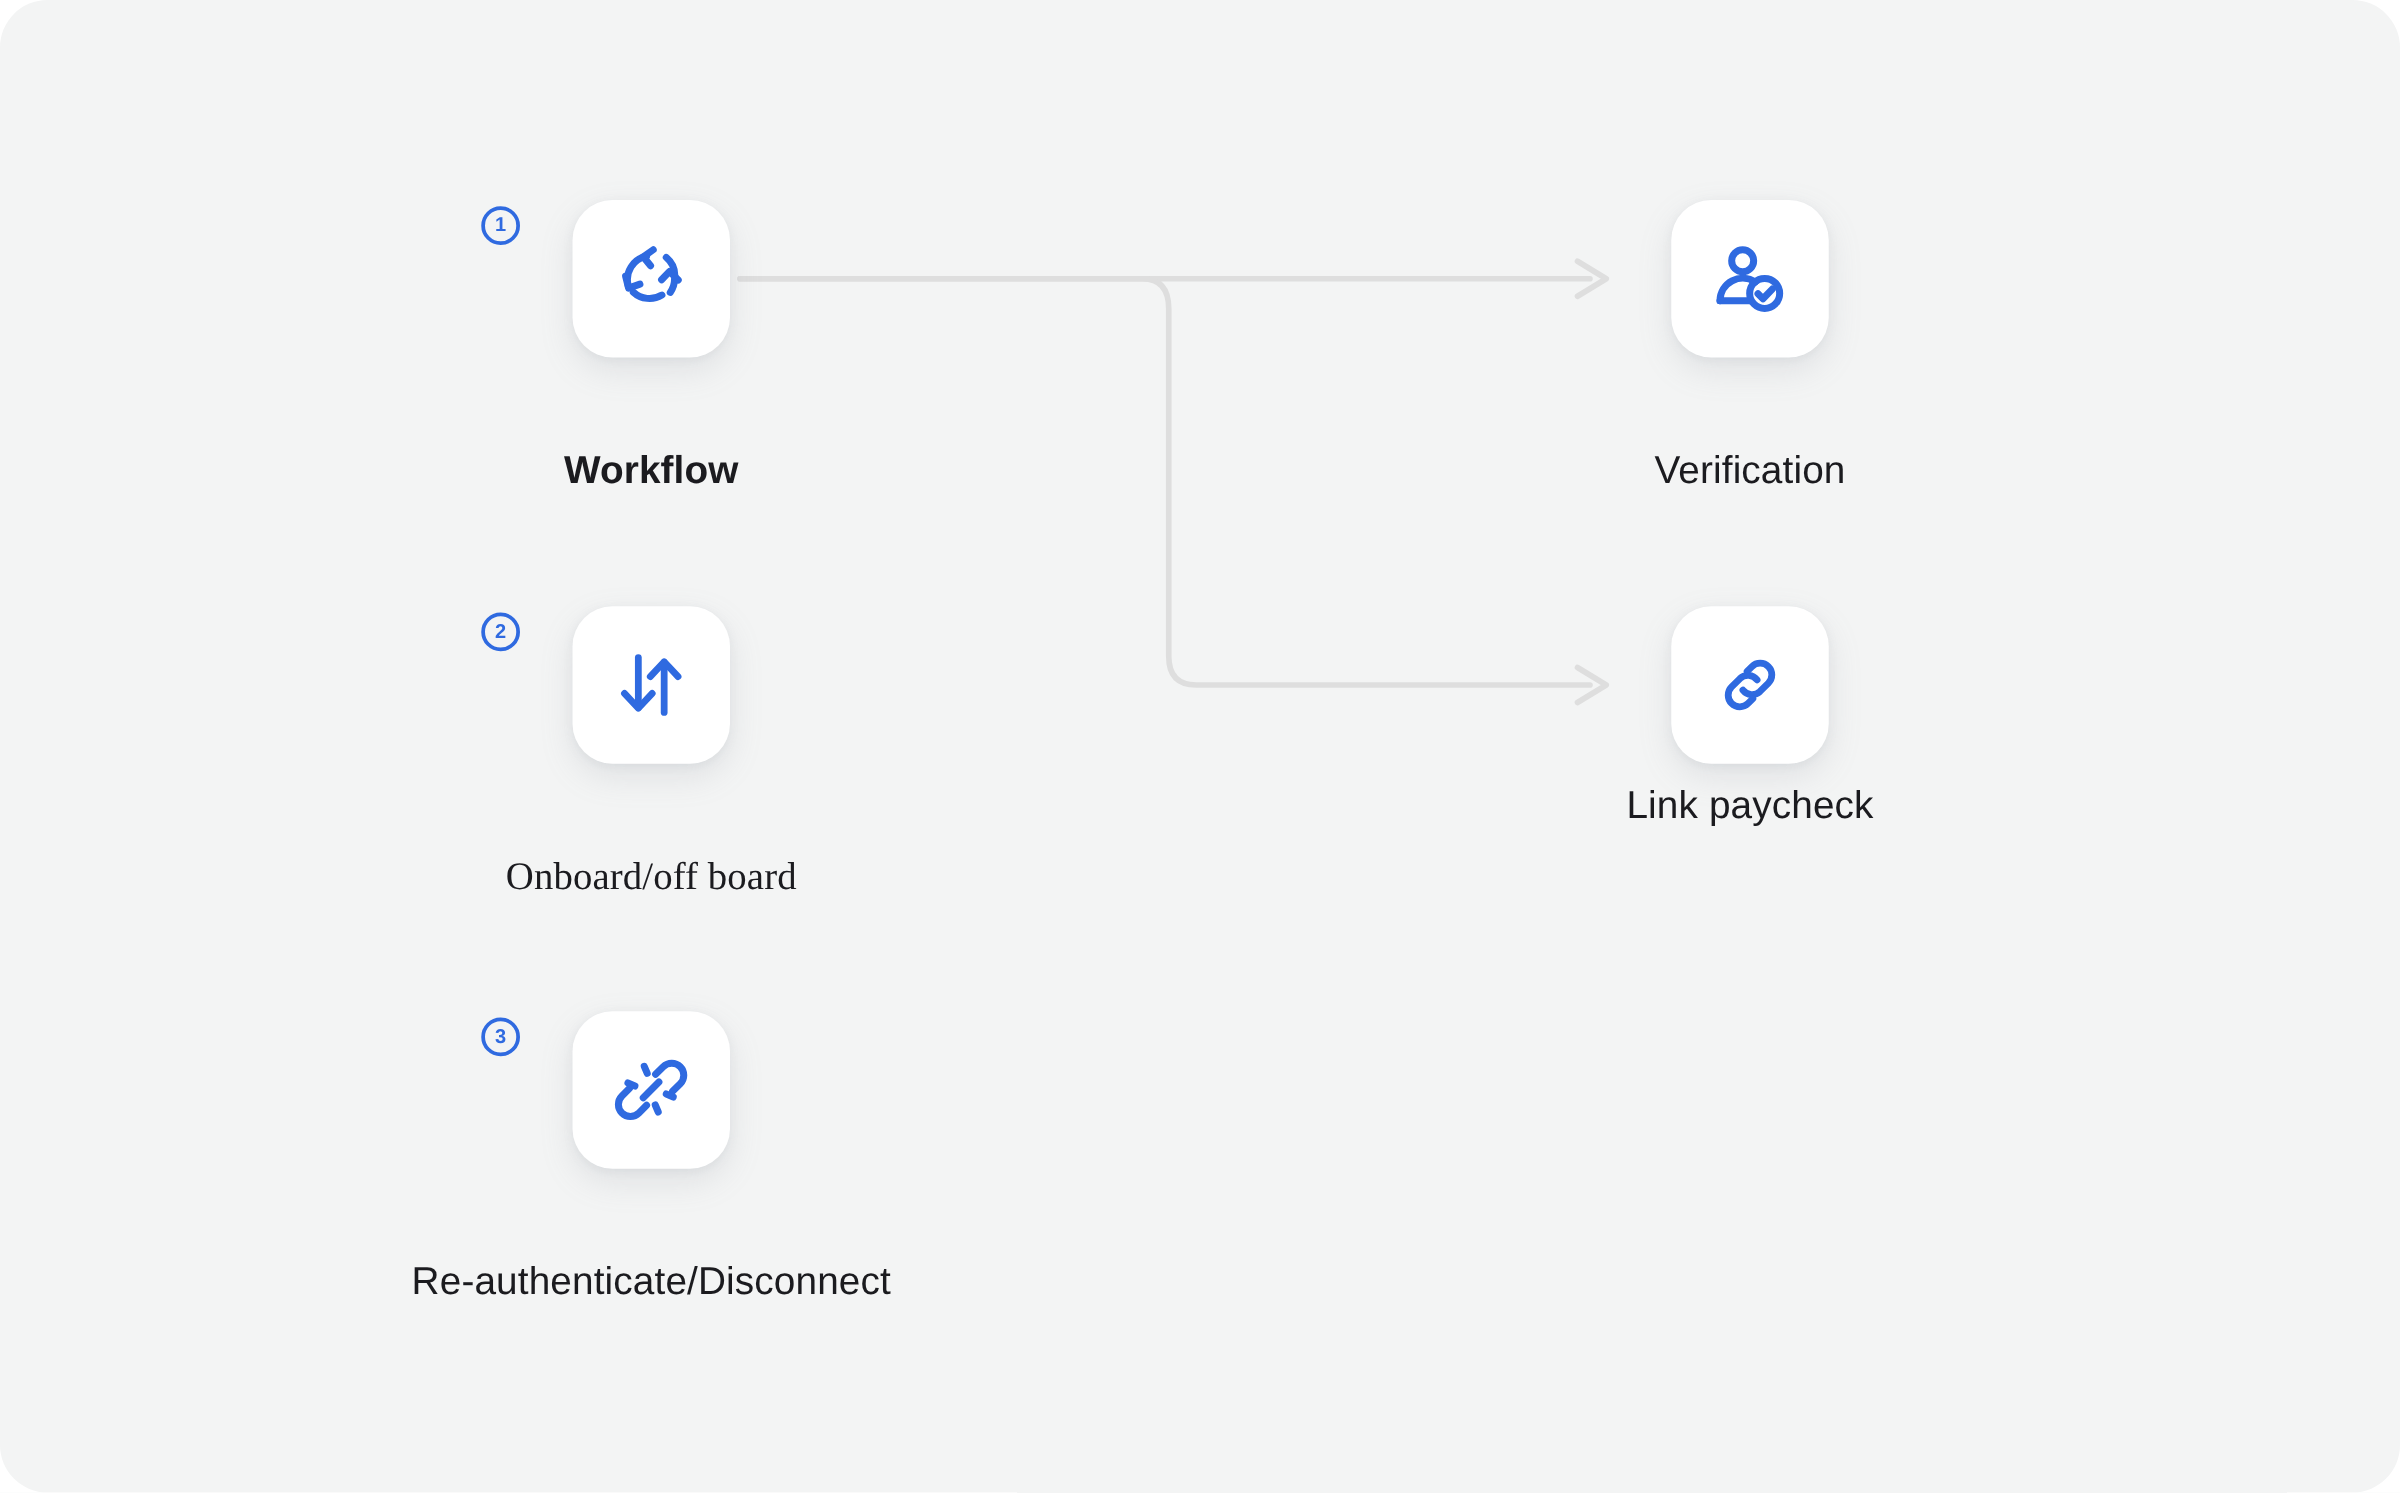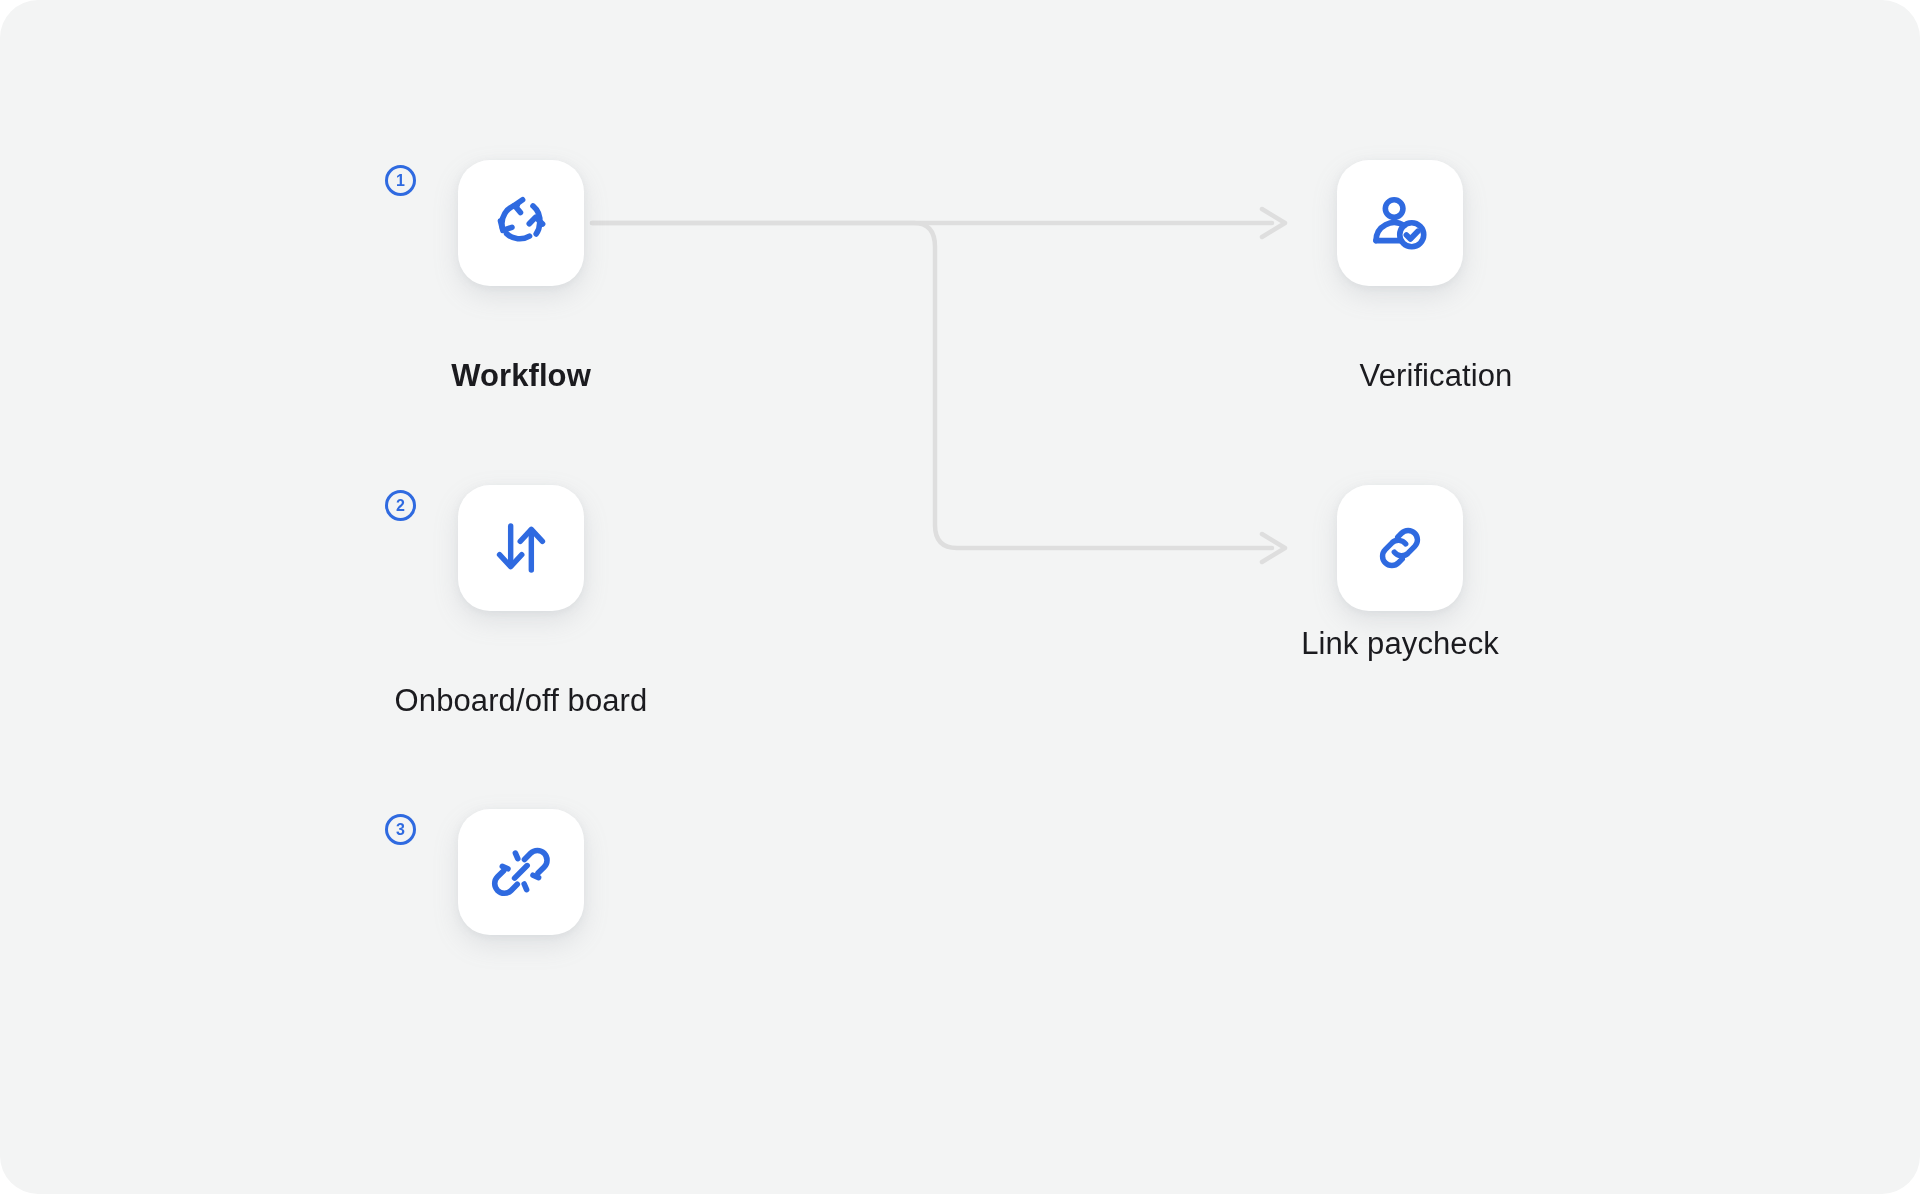--- a/index.html
+++ b/index.html
@@ -121,53 +121,54 @@
         <svg width="62" height="62" viewBox="0 0 24 24" fill="none" stroke="#2f6ae0" stroke-width="2.1" stroke-linecap="round" stroke-linejoin="round">
           <path d="M8 3.5 V 19"></path>
           <path d="M3.7 14.6 8 19.2 12.3 14.6"></path>
           <path d="M16 20.5 V 5"></path>
           <path d="M11.7 9.4 16 4.8 20.3 9.4"></path>
         </svg>
       </span>
     </div>
     <div class="badge" style="left: -136px; top: -58px; border-color: rgb(47, 106, 224); color: rgb(47, 106, 224);">2</div>
   </div>
-  <div class="caption" style="left: 521px; top: 683px; color: rgb(27, 27, 31);">Onboard/off board</div>
+  <div class="caption" style="left: 521px; top: 683px; color: rgb(27, 27, 31); font-family: Liberation Serif, serif;">Onboard/off board</div>
 
   <div class="node" style="left:521px; top:872px;">
     <div class="tile" style="background: rgb(255, 255, 255);">
       <span>
         <svg width="64" height="64" viewBox="0 0 24 24" fill="none" stroke="#2f6ae0" stroke-width="2.1" stroke-linecap="round" stroke-linejoin="round">
           <path d="M13.3 7.3 15.6 5a3.6 3.6 0 0 1 5.1 5.1l-2.3 2.3"></path>
           <path d="M10.6 16.6 8.3 18.9A3.6 3.6 0 0 1 3.2 13.8l2.3-2.3"></path>
           <path d="M9.6 14.3 14.3 9.6"></path>
           <path d="M9.9 4.9l.9 2.1"></path>
           <path d="M5 9.9l2.1.9"></path>
           <path d="M18.6 14.1l-2.1-.9"></path>
           <path d="M14.1 18.6l-.9-2.1"></path>
         </svg>
       </span>
     </div>
     <div class="badge" style="left: -136px; top: -58px; border-color: rgb(47, 106, 224); color: rgb(47, 106, 224);">3</div>
   </div>
+  <div class="caption" style="left: 521px; top: 1007px; color: rgb(27, 27, 31);">Re-authenticate/Disconnect</div>
 
   <div class="node" style="left:1400px; top:223px;">
     <div class="tile" style="background: rgb(255, 255, 255);">
       <span>
         <svg width="64" height="64" viewBox="0 0 24 24" fill="none" stroke="#2f6ae0" stroke-width="2.1" stroke-linecap="round" stroke-linejoin="round">
           <circle cx="9.8" cy="6.6" r="3.3"></circle>
           <path d="M3 18.6a6.8 6.8 0 0 1 10.6-5.6"></path>
           <path d="M3 18.6h9"></path>
           <circle cx="16.4" cy="16.4" r="4.5"></circle>
           <path d="M14.4 16.5l1.5 1.5 2.8-2.9"></path>
         </svg>
       </span>
     </div>
   </div>
-  <div class="caption" style="left: 1400px; top: 358px; color: rgb(27, 27, 31); margin-left: 36px;">Verification</div>
+  <div class="caption" style="left: 1400px; top: 358px; color: rgb(27, 27, 31);">Verification</div>
 
   <div class="node" style="left:1400px; top:548px;">
     <div class="tile" style="background: rgb(255, 255, 255);">
       <span>
         <svg width="62" height="62" viewBox="0 0 24 24" fill="none" stroke="#2f6ae0" stroke-width="2.1" stroke-linecap="round" stroke-linejoin="round">
           <path d="M9.8 13.6a3.6 3.6 0 0 0 5.3.4l2.6-2.6a3.6 3.6 0 0 0-5.1-5.1l-1.5 1.5"></path>
           <path d="M14.2 10.4a3.6 3.6 0 0 0-5.3-.4l-2.6 2.6a3.6 3.6 0 0 0 5.1 5.1l1.5-1.5"></path>
         </svg>
       </span>
     </div>

